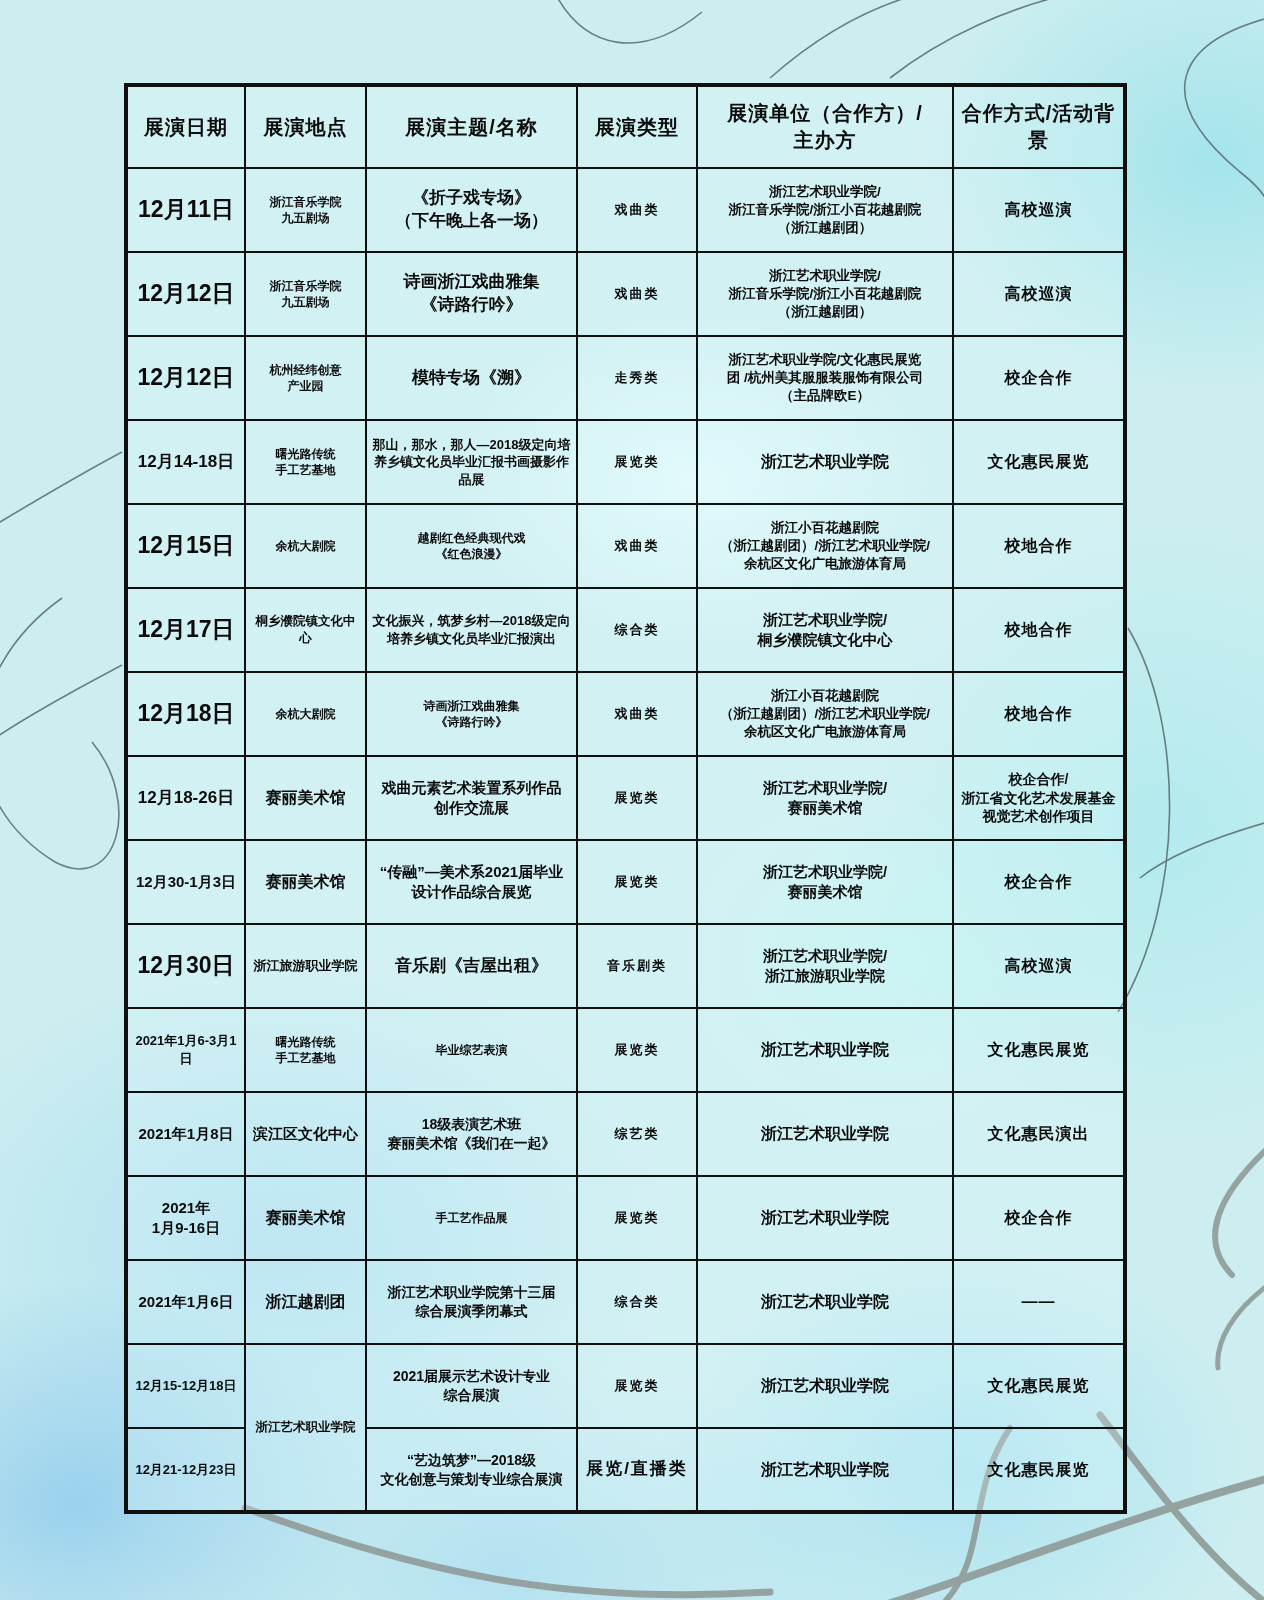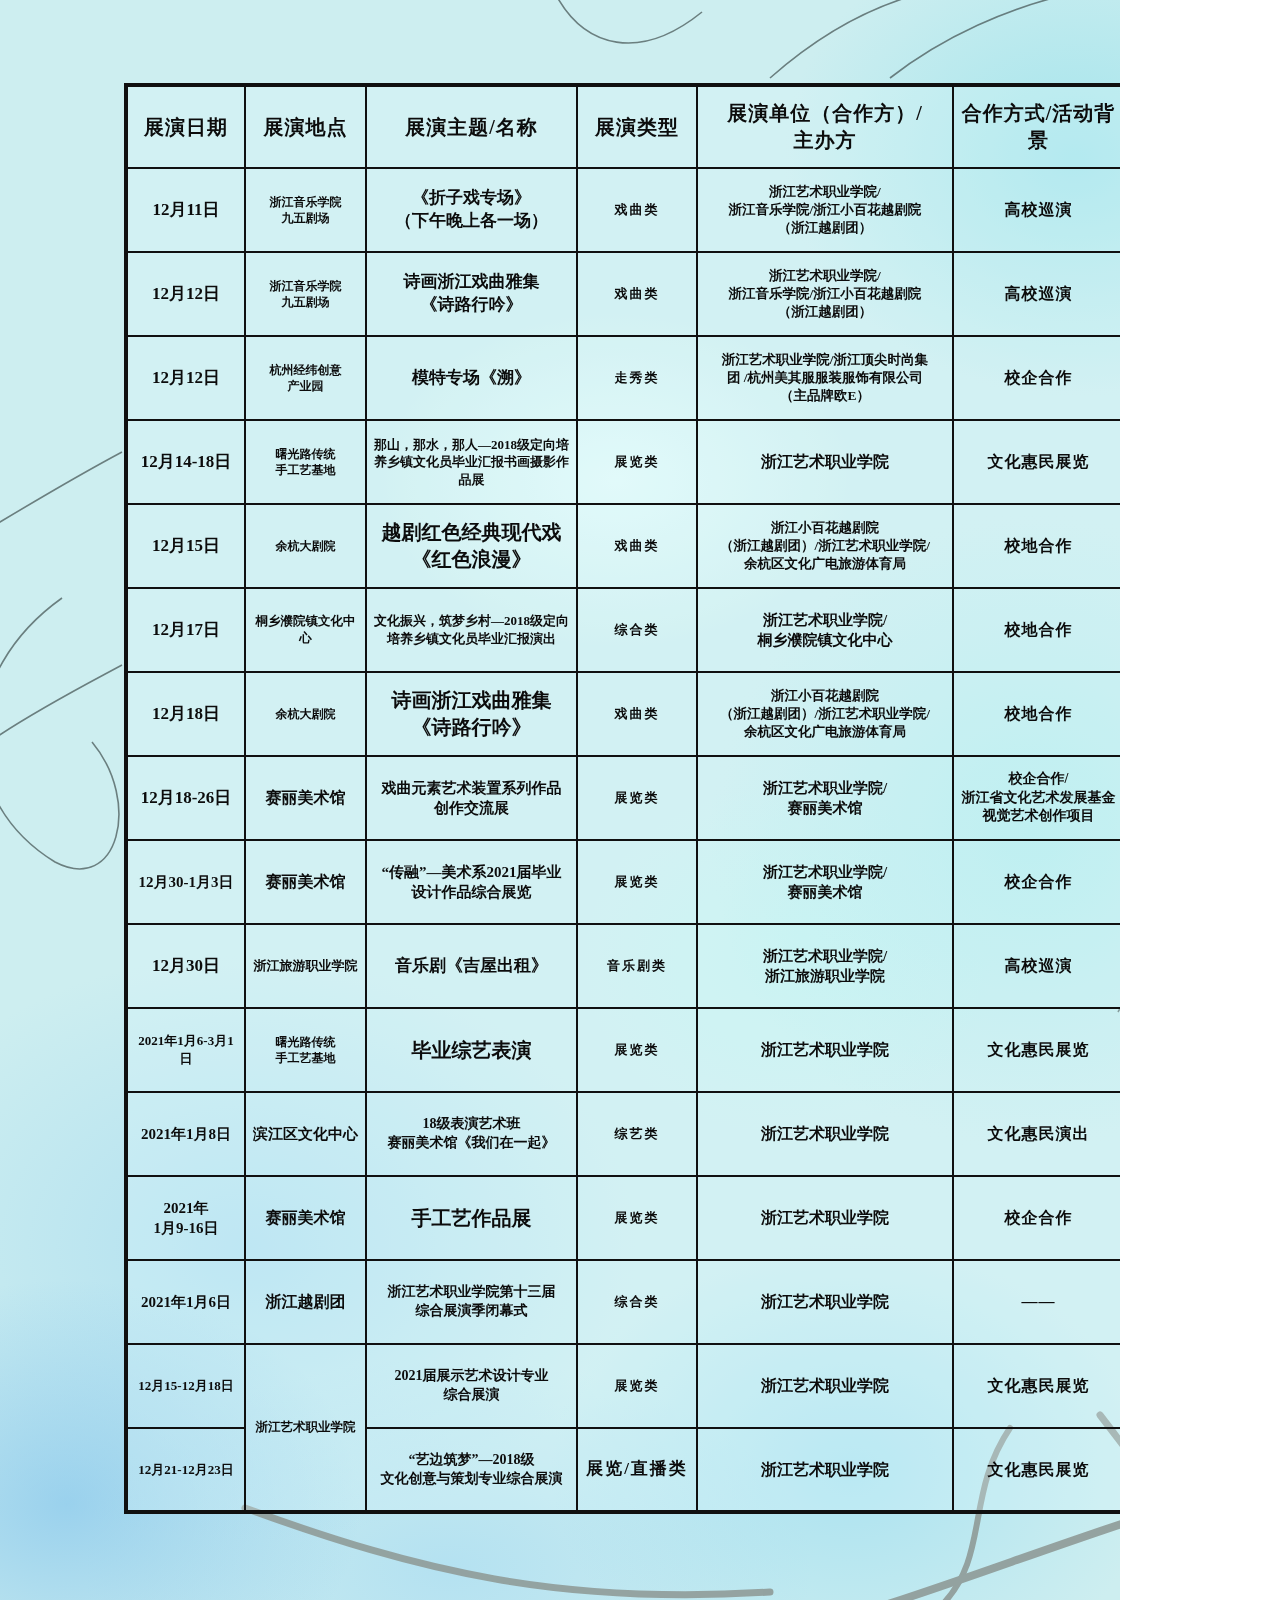--- a/index.html
+++ b/index.html
@@ -1,20 +1,20 @@
 <!DOCTYPE html>
 <html><head>
 <meta charset="utf-8">
 <style>
   html,body{margin:0;padding:0;}
   .page{
     position:relative;
-    width:1120px;height:1600px;
+    width:1264px;height:1600px;
     overflow:hidden;
-    font-family:Liberation Serif, serif;
+    font-family:Liberation Sans, sans-serif;
     background:
       radial-gradient(ellipse 420px 320px at 6% 94%, rgba(120,190,235,.60), transparent 70%),
       radial-gradient(ellipse 560px 420px at 22% 78%, rgba(140,205,240,.42), transparent 70%),
       radial-gradient(ellipse 420px 340px at 96% 10%, rgba(130,220,232,.55), transparent 70%),
       radial-gradient(ellipse 460px 460px at 92% 52%, rgba(150,232,236,.48), transparent 70%),
       radial-gradient(ellipse 340px 240px at 55% 30%, rgba(228,252,252,.85), transparent 70%),
       radial-gradient(ellipse 430px 330px at 76% 92%, rgba(140,215,240,.5), transparent 70%),
       radial-gradient(ellipse 520px 300px at 40% 98%, rgba(150,210,242,.45), transparent 70%),
       radial-gradient(ellipse 300px 260px at 70% 60%, rgba(190,245,242,.55), transparent 70%),
       #cdeef0;
@@ -31,23 +31,23 @@
     text-align:center;vertical-align:middle;
     padding:2px 4px;
     white-space:pre-line;
     line-height:1.35;
     overflow:hidden;
   }
   table.sched{border:4px solid #101010;}
   tr.hdr{height:83px;}
   tr.r{height:84px;}
   th{font-size:20px;letter-spacing:1px;}
-  .c-date{font-size:17px;}
+  .c-date{font-size:23px;}
   .c-loc{font-size:12px;}
-  .c-theme{font-size:20px;}
+  .c-theme{font-size:12px;}
   .c-type{font-size:13px;letter-spacing:2px;}
   .c-unit{font-size:13.5px;}
   .c-coop{font-size:16px;letter-spacing:1px;}
   .fs12{font-size:12.5px !important;letter-spacing:0 !important;}
   .fs13{font-size:13px !important;letter-spacing:0 !important;}
   .fs14{font-size:14px !important;letter-spacing:0 !important;}
   .fs15{font-size:15px !important;}
   .fs16{font-size:16px !important;}
   .fs17{font-size:17px !important;}
 </style>
@@ -123,21 +123,21 @@
 （浙江越剧团）</td>
       <td class="c-coop">高校巡演</td>
     </tr>
 
     <tr class="r">
       <td class="c-date">12月12日</td>
       <td class="c-loc">杭州经纬创意
 产业园</td>
       <td class="c-theme fs17">模特专场《溯》</td>
       <td class="c-type">走秀类</td>
-      <td class="c-unit">浙江艺术职业学院/浙江顶尖时尚集
+      <td class="c-unit">浙江艺术职业学院/文化惠民展览
 团 /杭州美其服服装服饰有限公司
 （主品牌欧E）</td>
       <td class="c-coop">校企合作</td>
     </tr>
 
     <tr class="r">
       <td class="c-date fs17">12月14-18日</td>
       <td class="c-loc">曙光路传统
 手工艺基地</td>
       <td class="c-theme fs13">那山，那水，那人—2018级定向培养乡镇文化员毕业汇报书画摄影作品展</td>

